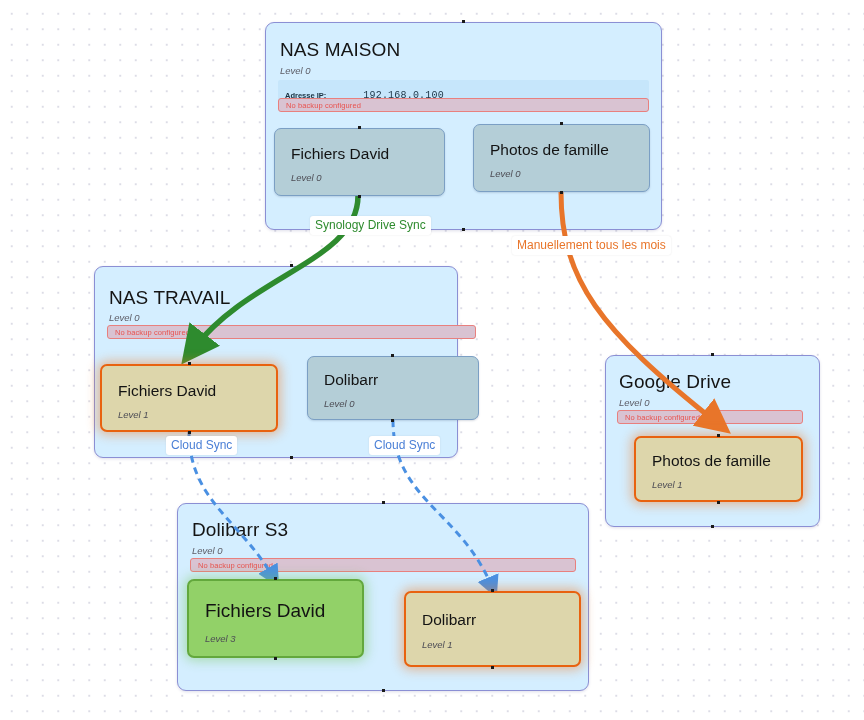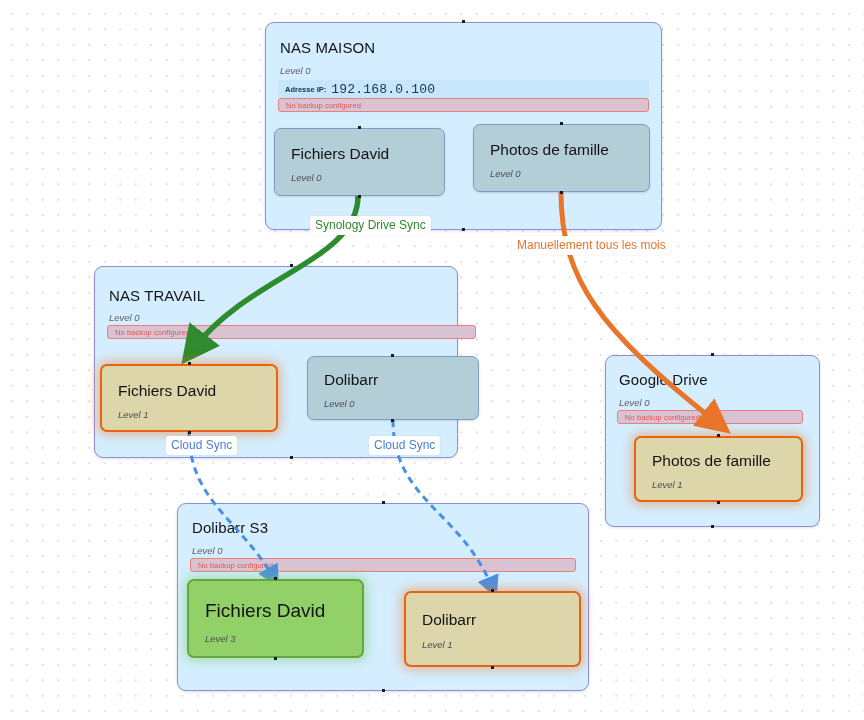--- a/index.html
+++ b/index.html
@@ -20,21 +20,21 @@
     position:absolute;
     background:#d4eeff;
     border:1.5px solid #8b8fd4;
     border-radius:9px;
     box-sizing:border-box;
     box-shadow:0 1px 3px rgba(80,80,140,.18);
     z-index:2;
   }
   .group-title{
     position:absolute;
-    font-size:15px;
+    font-size:19px;
     color:#141414;
     font-weight:400;
     letter-spacing:.1px;
     white-space:nowrap;
   }
   .group-level{
     position:absolute;
     font-size:9.5px;
     font-style:italic;
     color:#5c5c66;
@@ -46,21 +46,21 @@
     border-radius:2px;
     font-size:7.5px;
     color:#17303f;
     display:flex;align-items:center;
     padding-left:7px;
     box-sizing:border-box;
   }
   .ipbar b{font-weight:700;font-size:7.5px;}
   .ipbar .ipval{
     font-family:"Liberation Mono", monospace;
-    font-size:13px;
+    font-size:10px;
     margin-left:5px;
     color:#20394a;
     letter-spacing:.2px;
   }
   .nobackup{
     position:absolute;
     background:#d9c3d2;
     border:1px solid #e8807e;
     border-radius:3px;
     color:#e8534f;
@@ -156,21 +156,21 @@
     <path d="M 561,192 C 561,280 600,330 716,422" fill="none" stroke="#e8752a" stroke-width="5" marker-end="url(#arrow-orange)"></path>
 
     <path d="M 189,432 C 189,500 240,520 273,577" fill="none" stroke="#4a90e2" stroke-width="3" stroke-dasharray="7,5" marker-end="url(#arrow-blue)"></path>
 
     <path d="M 393,420 C 393,500 460,510 492,587" fill="none" stroke="#4a90e2" stroke-width="3" stroke-dasharray="7,5" marker-end="url(#arrow-blue)"></path>
   </svg>
 
   <div class="group" style="left:265px;top:22px;width:397px;height:208px;">
     <div class="group-title" style="left:14px;top:16px;">NAS MAISON</div>
     <div class="group-level" style="left:14px;top:42px;">Level 0</div>
-    <div class="ipbar" style="left:12px;top:57px;width:371px;height:18px;">
+    <div class="ipbar" style="left:12px;top:57px;width:371px;height:30px;gap:32px;">
       <b>Adresse IP:</b>
       <span class="ipval">192.168.0.100</span>
     </div>
     <div class="nobackup" style="left:12px;top:75px;width:371px;height:14px;">No backup configured</div>
   </div>
 
   <div class="node plain" style="left:274px;top:128px;width:171px;height:68px;">
     <div class="n-title" style="top:16px;font-size:15.5px;">Fichiers David</div>
     <div class="n-level" style="top:43px;">Level 0</div>
   </div>

